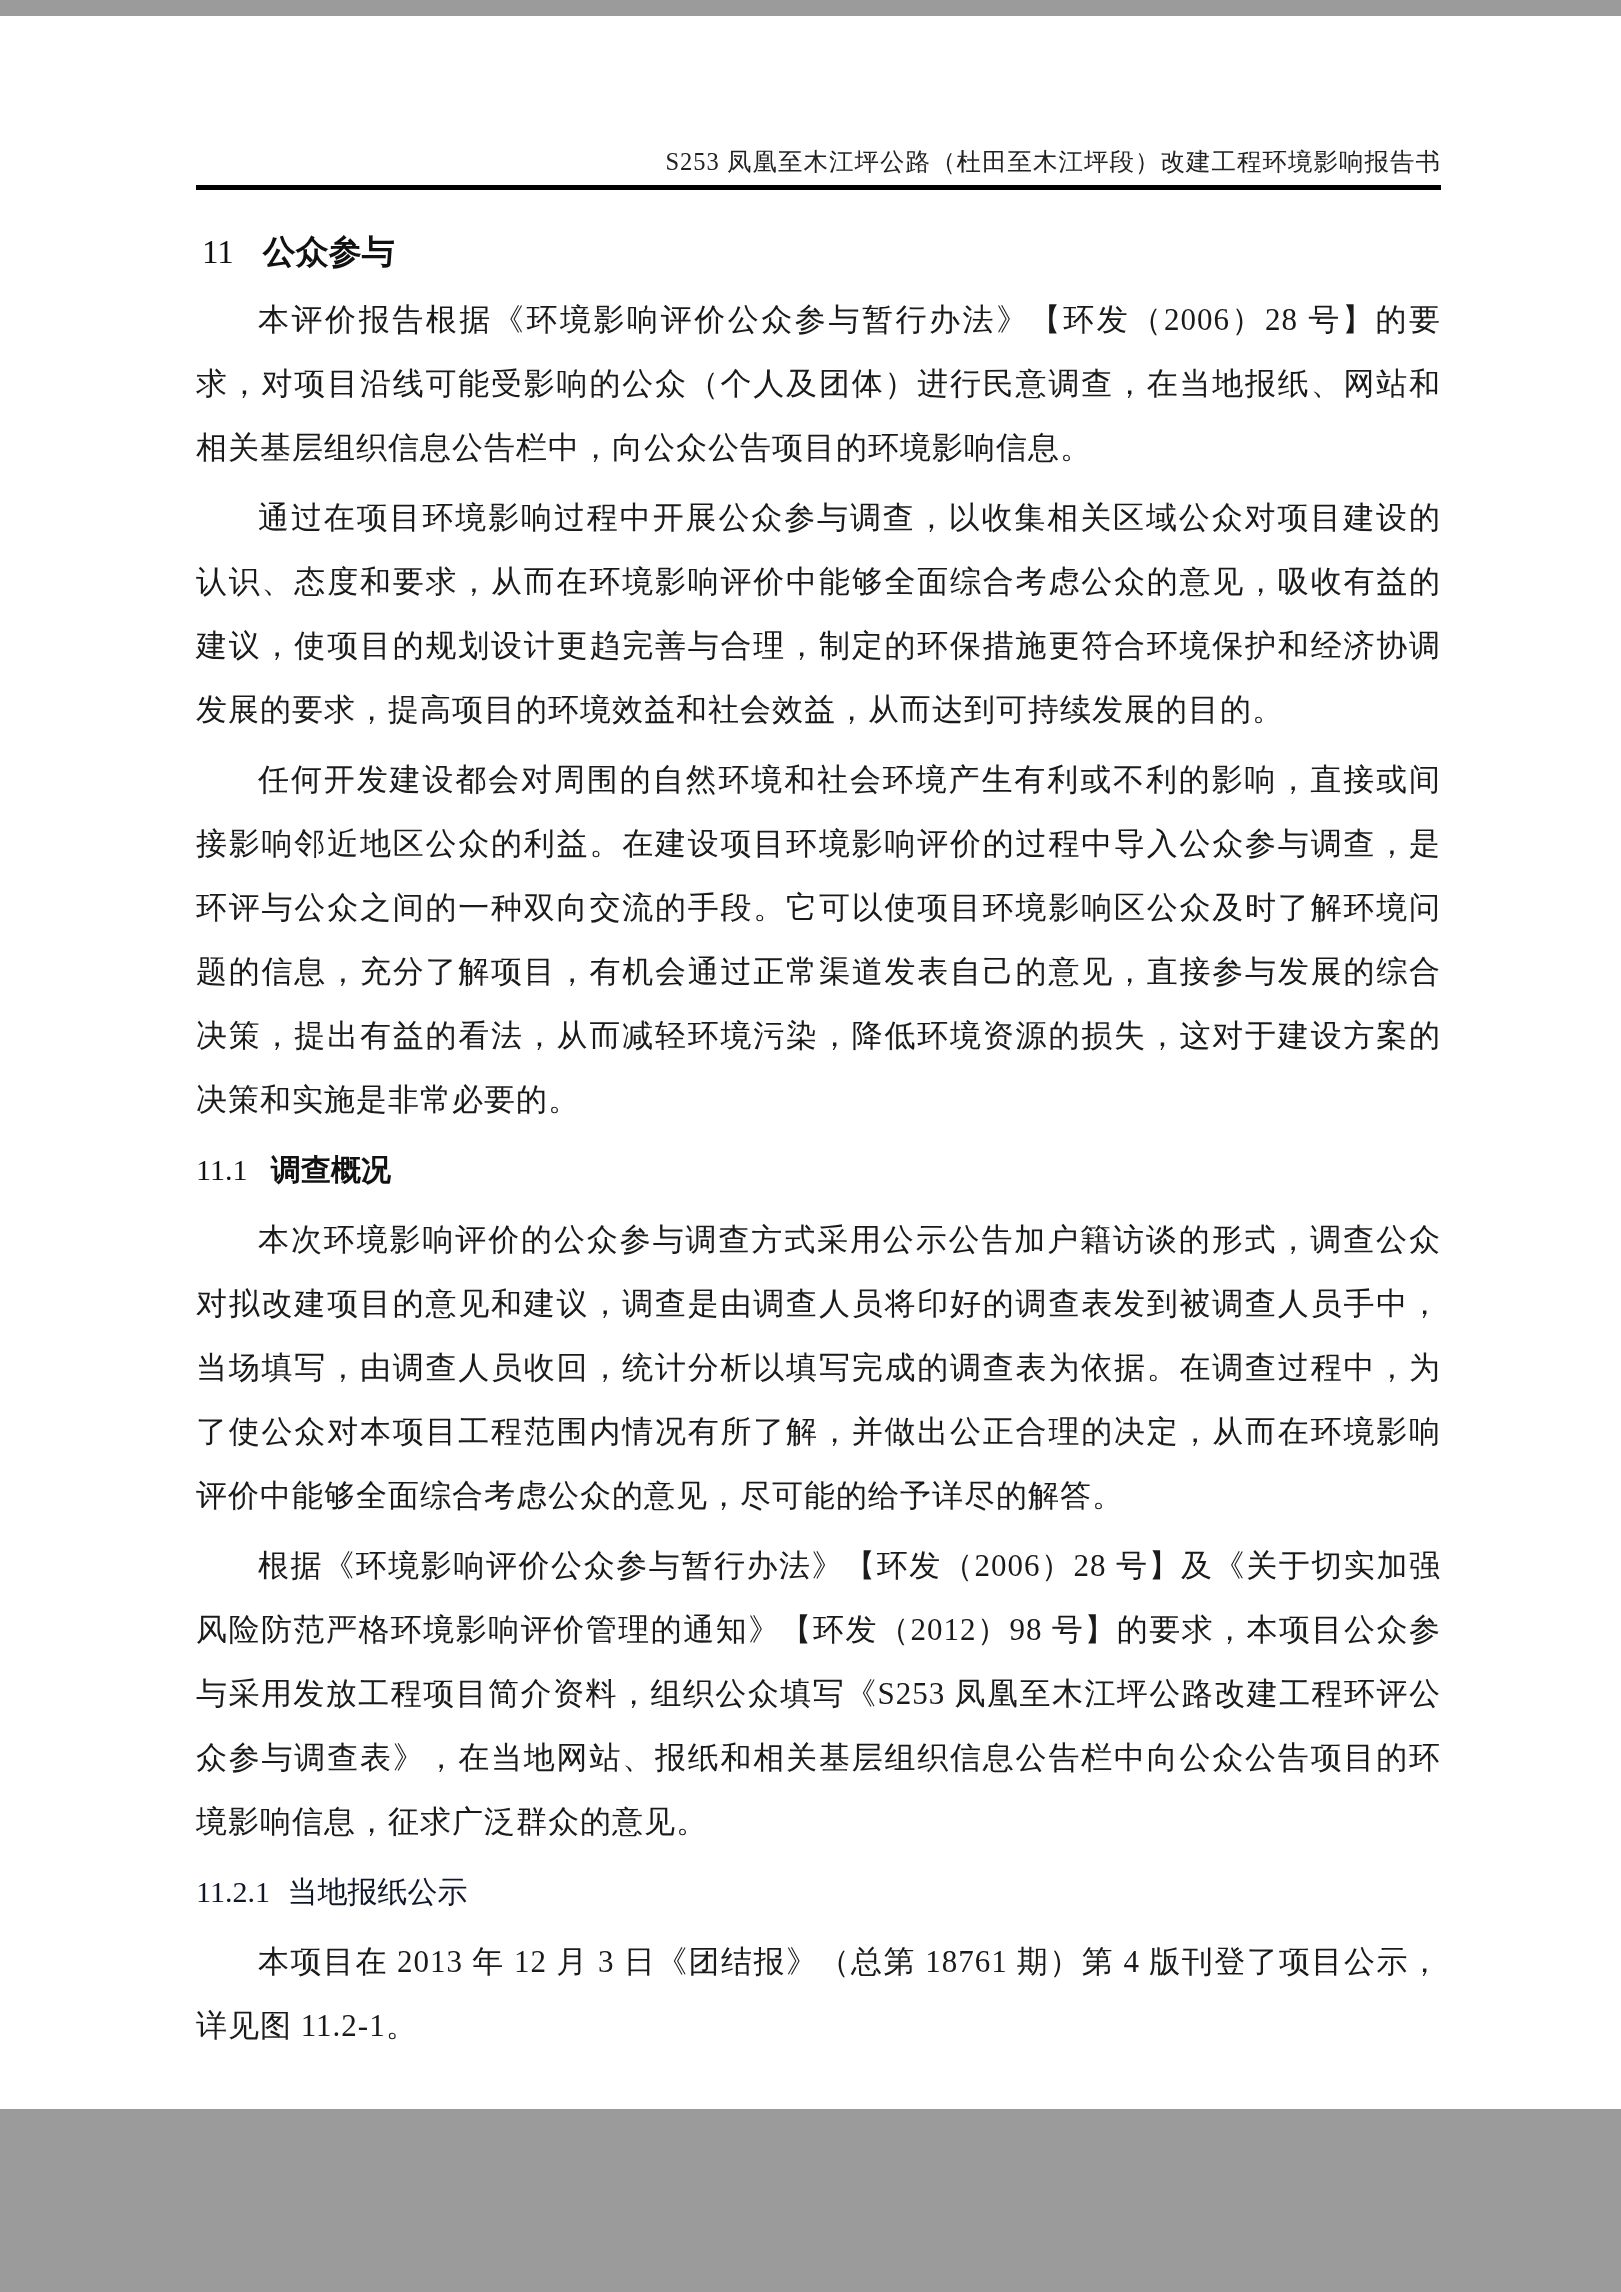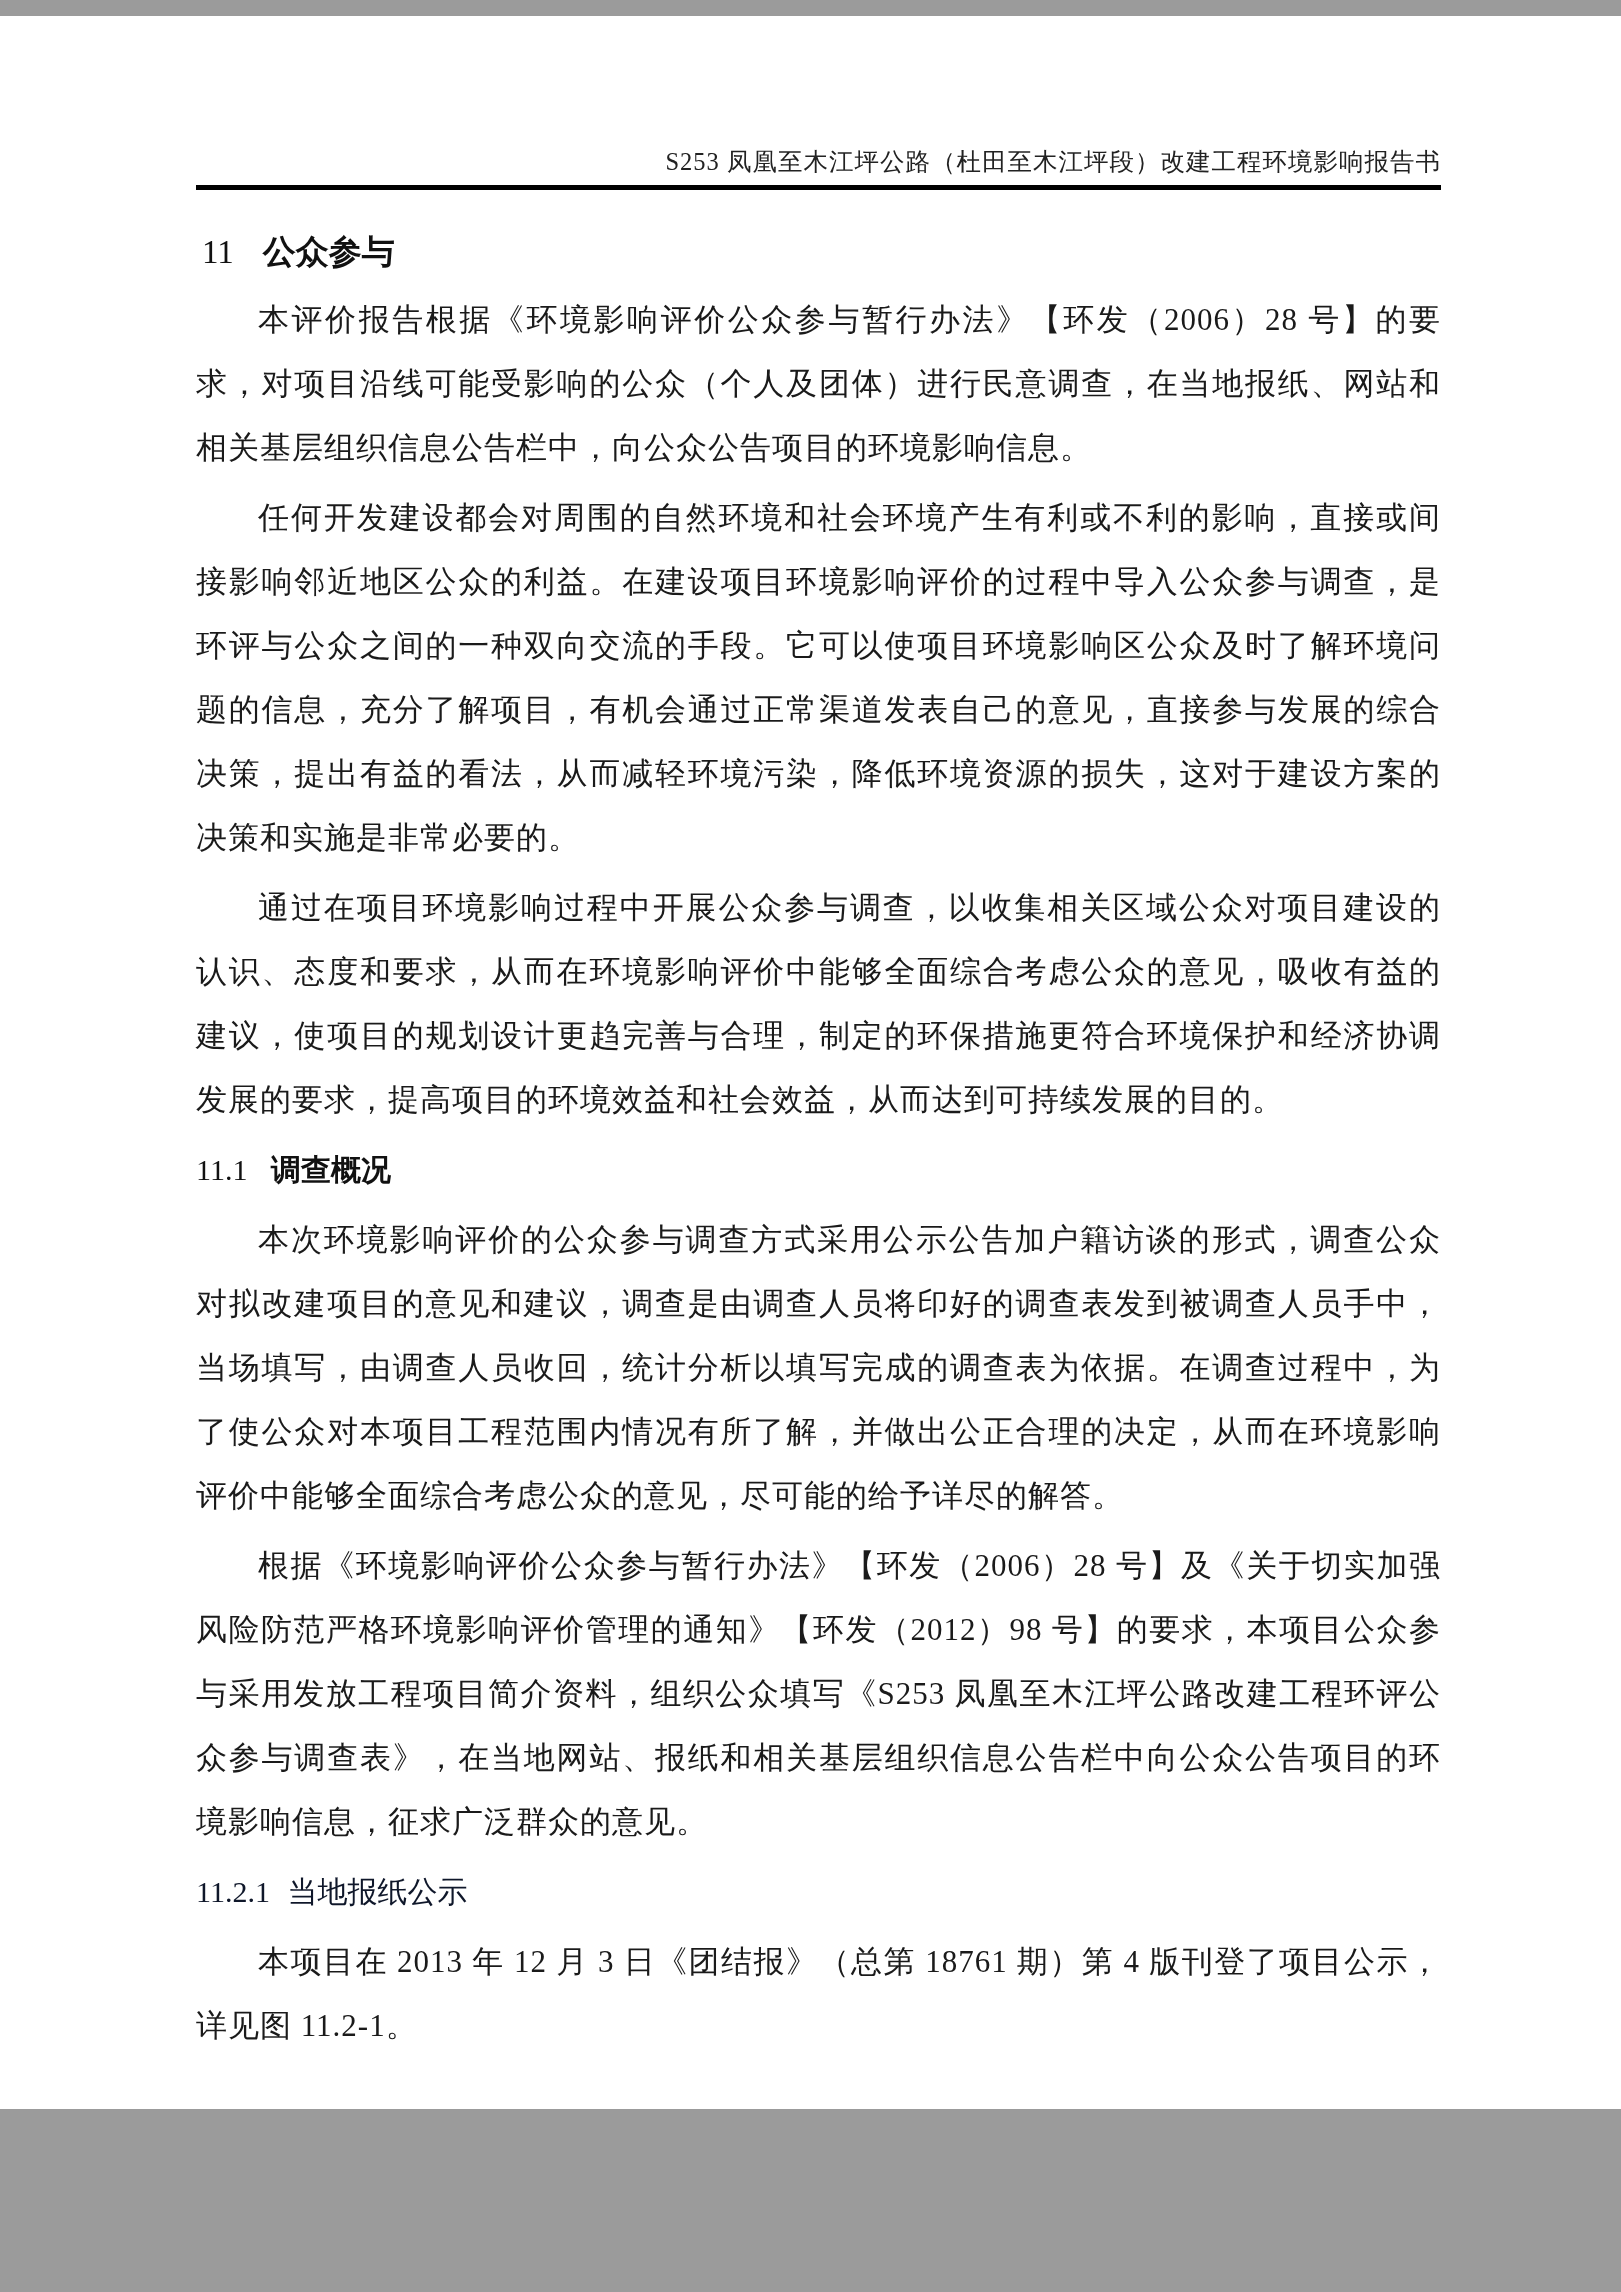--- a/index.html
+++ b/index.html
@@ -106,22 +106,22 @@
 
     <div class="header-rule"></div>
 
     <h1 class="chapter-heading">
       <span class="h-num">11</span><span>公众参与</span>
     </h1>
 
     <div class="doc-body">
 
       <p>本评价报告根据《环境影响评价公众参与暂行办法》【环发（2006）28 号】的要求，对项目沿线可能受影响的公众（个人及团体）进行民意调查，在当地报纸、网站和相关基层组织信息公告栏中，向公众公告项目的环境影响信息。</p>
+      <p>通过在项目环境影响过程中开展公众参与调查，以收集相关区域公众对项目建设的认识、态度和要求，从而在环境影响评价中能够全面综合考虑公众的意见，吸收有益的建议，使项目的规划设计更趋完善与合理，制定的环保措施更符合环境保护和经济协调发展的要求，提高项目的环境效益和社会效益，从而达到可持续发展的目的。</p>
       <p>任何开发建设都会对周围的自然环境和社会环境产生有利或不利的影响，直接或间接影响邻近地区公众的利益。在建设项目环境影响评价的过程中导入公众参与调查，是环评与公众之间的一种双向交流的手段。它可以使项目环境影响区公众及时了解环境问题的信息，充分了解项目，有机会通过正常渠道发表自己的意见，直接参与发展的综合决策，提出有益的看法，从而减轻环境污染，降低环境资源的损失，这对于建设方案的决策和实施是非常必要的。</p>
-      <p>通过在项目环境影响过程中开展公众参与调查，以收集相关区域公众对项目建设的认识、态度和要求，从而在环境影响评价中能够全面综合考虑公众的意见，吸收有益的建议，使项目的规划设计更趋完善与合理，制定的环保措施更符合环境保护和经济协调发展的要求，提高项目的环境效益和社会效益，从而达到可持续发展的目的。</p>
 
       <h2 class="section-heading">
         <span class="h-num">11.1</span><span>调查概况</span>
       </h2>
       <p>本次环境影响评价的公众参与调查方式采用公示公告加户籍访谈的形式，调查公众对拟改建项目的意见和建议，调查是由调查人员将印好的调查表发到被调查人员手中，当场填写，由调查人员收回，统计分析以填写完成的调查表为依据。在调查过程中，为了使公众对本项目工程范围内情况有所了解，并做出公正合理的决定，从而在环境影响评价中能够全面综合考虑公众的意见，尽可能的给予详尽的解答。</p>
 
       <p>根据《环境影响评价公众参与暂行办法》【环发（2006）28 号】及《关于切实加强风险防范严格环境影响评价管理的通知》【环发（2012）98 号】的要求，本项目公众参与采用发放工程项目简介资料，组织公众填写《S253 凤凰至木江坪公路改建工程环评公众参与调查表》，在当地网站、报纸和相关基层组织信息公告栏中向公众公告项目的环境影响信息，征求广泛群众的意见。</p>
 
       <h3 class="subsection-heading">
         <span class="h-num">11.2.1</span><span>当地报纸公示</span>

